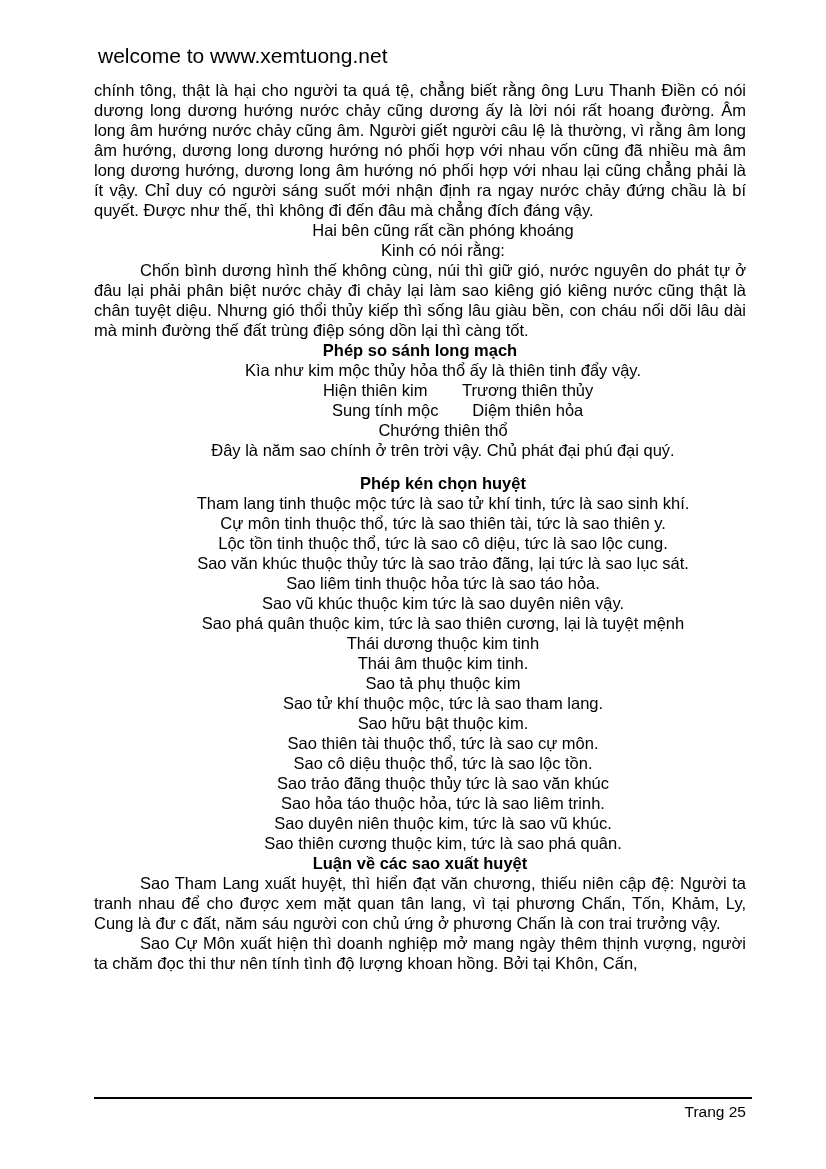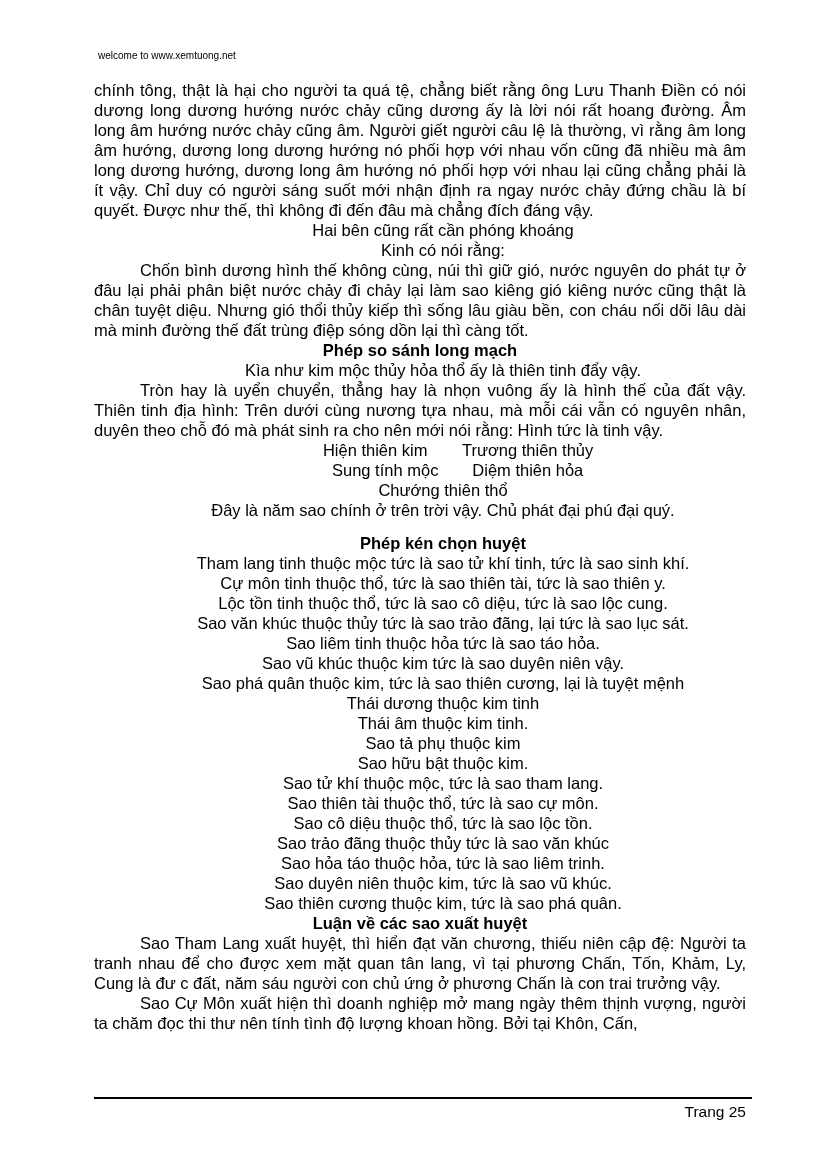--- a/index.html
+++ b/index.html
@@ -11,21 +11,21 @@
     position: relative;
   }
   .page {
     position: absolute; left: 0; top: 0;
     width: 826px; height: 1169px;
     background: #ffffff;
     overflow: hidden;
   }
   .header {
     position: absolute; left: 98px; top: 47px;
-    font-size: 10px; line-height: 18px;
+    font-size: 21px; line-height: 18px;
   }
   .content {
     position: absolute; left: 94px; top: 80px;
     width: 652px;
     font-size: 16.5px; line-height: 20px;
   }
   p.just { text-align: justify; }
   .indent { text-indent: 46px; }
   .pl { padding-left: 46px; text-align: center; }
   h2 { font-size: 16.5px; font-weight: bold; line-height: 20px; }
@@ -56,21 +56,20 @@
 
     <div class="pl">Hai bên cũng rất cần phóng khoáng</div>
     <div class="pl">Kinh có nói rằng:</div>
 
     <p class="just indent">Chốn bình dương hình thế không cùng, núi thì giữ gió, nước nguyên do phát tự ở đâu lại phải phân biệt nước chảy đi chảy lại làm sao kiêng gió kiêng nước cũng thật là chân tuyệt diệu. Nhưng gió thổi thủy kiếp thì sống lâu giàu bền, con cháu nối dõi lâu dài mà minh đường thế đất trùng điệp sóng dồn lại thì càng tốt.</p>
 
     <h2 class="center h-so-sanh">Phép so sánh long mạch</h2>
 
     <div class="pl">Kìa như kim mộc thủy hỏa thổ ấy là thiên tinh đẩy vậy.</div>
 
-    <p class="just indent">Tròn hay là uyển chuyển, thẳng hay là nhọn vuông ấy là hình thế của đất vậy. Thiên tinh địa hình: Trên dưới cùng nương tựa nhau, mà mỗi cái vẫn có nguyên nhân, duyên theo chỗ đó mà phát sinh ra cho nên mới nói rằng: Hình tức là tinh vậy.</p>
 
     <div class="pl star-row">
       <span class="c1">Hiện thiên kim</span>
       <span class="c2">Trương thiên thủy</span>
     </div>
     <div class="pl star-row">
       <span class="c1">Sung tính mộc</span>
       <span class="c2">Diệm thiên hỏa</span>
     </div>
     <div class="pl star-row">
@@ -85,22 +84,22 @@
     <div class="pl">Tham lang tinh thuộc mộc tức là sao tử khí tinh, tức là sao sinh khí.</div>
     <div class="pl">Cự môn tinh thuộc thổ, tức là sao thiên tài, tức là sao thiên y.</div>
     <div class="pl">Lộc tồn tinh thuộc thổ, tức là sao cô diệu, tức là sao lộc cung.</div>
     <div class="pl">Sao văn khúc thuộc thủy tức là sao trảo đãng, lại tức là sao lục sát.</div>
     <div class="pl">Sao liêm tinh thuộc hỏa tức là sao táo hỏa.</div>
     <div class="pl">Sao vũ khúc thuộc kim tức là sao duyên niên vậy.</div>
     <div class="pl">Sao phá quân thuộc kim, tức là sao thiên cương, lại là tuyệt mệnh</div>
     <div class="pl">Thái dương thuộc kim tinh</div>
     <div class="pl">Thái âm thuộc kim tinh.</div>
     <div class="pl">Sao tả phụ thuộc kim</div>
+    <div class="pl">Sao tử khí thuộc mộc, tức là sao tham lang.</div>
     <div class="pl">Sao hữu bật thuộc kim.</div>
-    <div class="pl">Sao tử khí thuộc mộc, tức là sao tham lang.</div>
     <div class="pl">Sao thiên tài thuộc thổ, tức là sao cự môn.</div>
     <div class="pl">Sao cô diệu thuộc thổ, tức là sao lộc tồn.</div>
     <div class="pl">Sao trảo đãng thuộc thủy tức là sao văn khúc</div>
     <div class="pl">Sao hỏa táo thuộc hỏa, tức là sao liêm trinh.</div>
     <div class="pl">Sao duyên niên thuộc kim, tức là sao vũ khúc.</div>
     <div class="pl">Sao thiên cương thuộc kim, tức là sao phá quân.</div>
 
     <h2 class="center h-luan-ve">Luận về các sao xuất huyệt</h2>
 
     <p class="just indent">Sao Tham Lang xuất huyệt, thì hiển đạt văn chương, thiếu niên cập đệ: Người ta tranh nhau để cho được xem mặt quan tân lang, vì tại phương Chấn, Tốn, Khảm, Ly, Cung là đư c đất, năm sáu người con chủ ứng ở phương Chấn là con trai trưởng vậy.</p>

